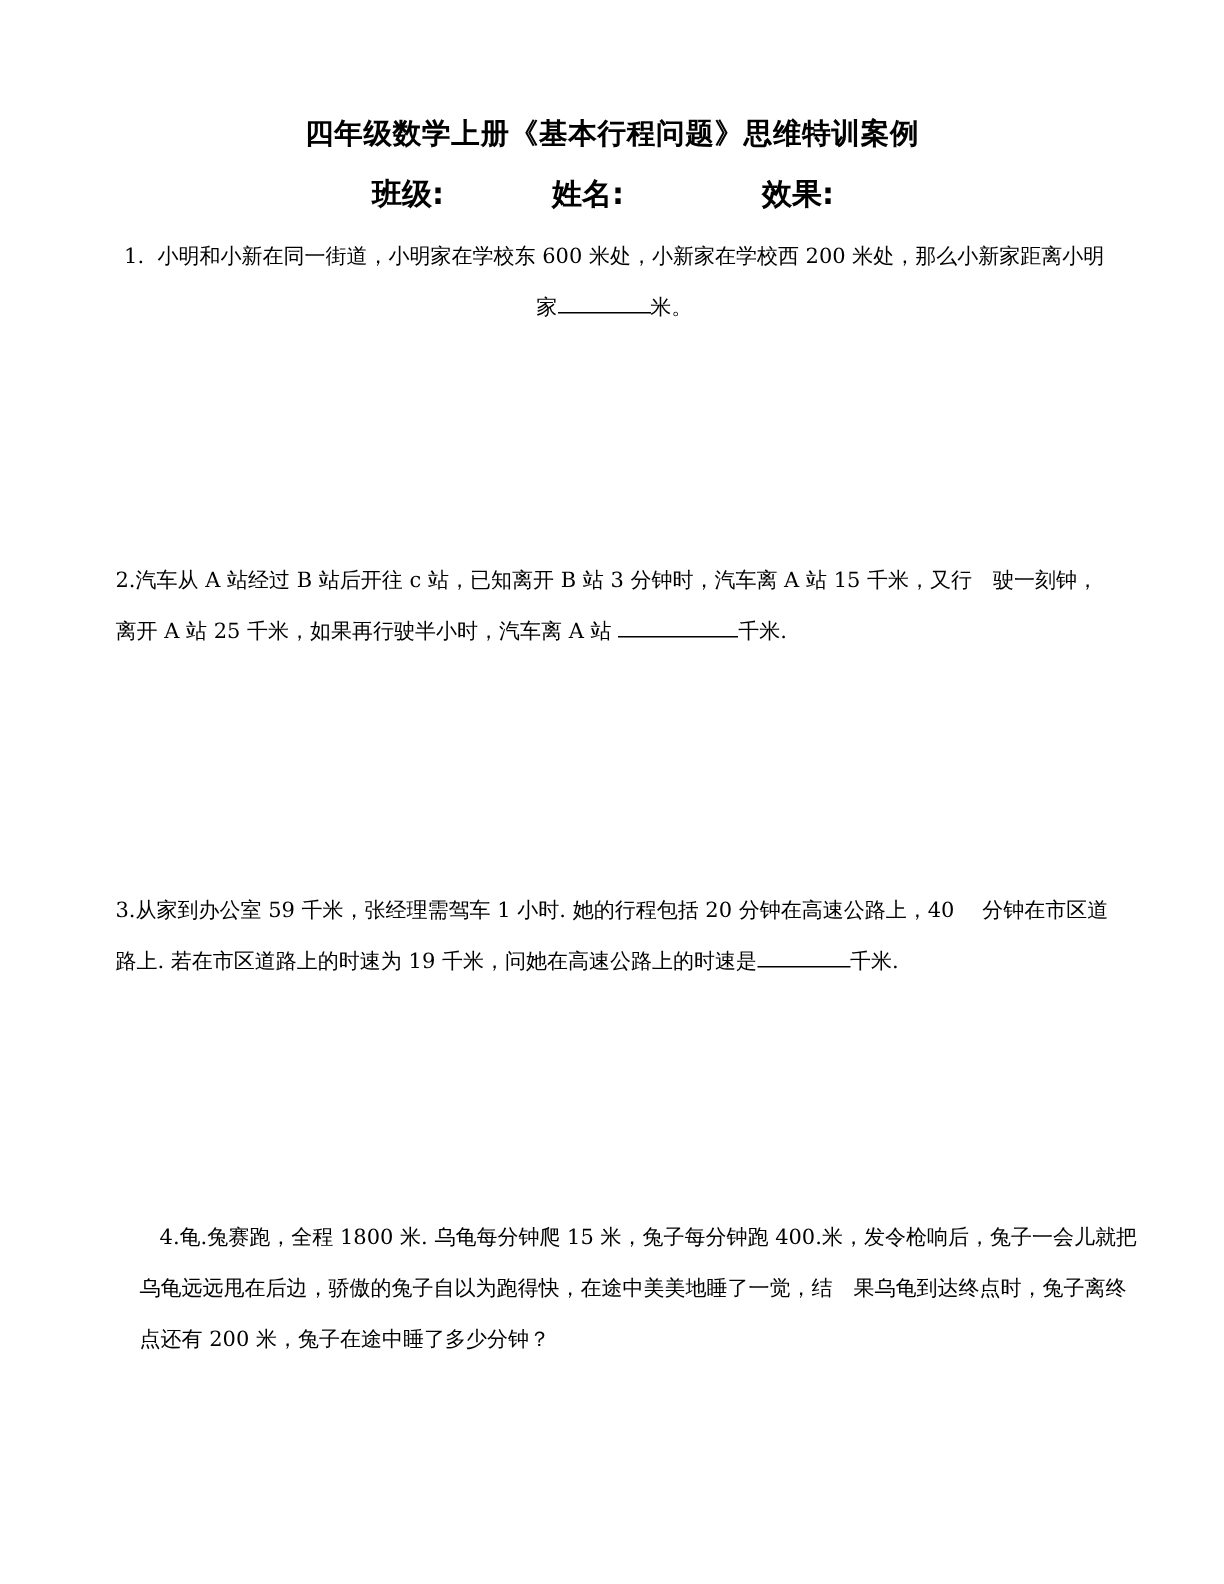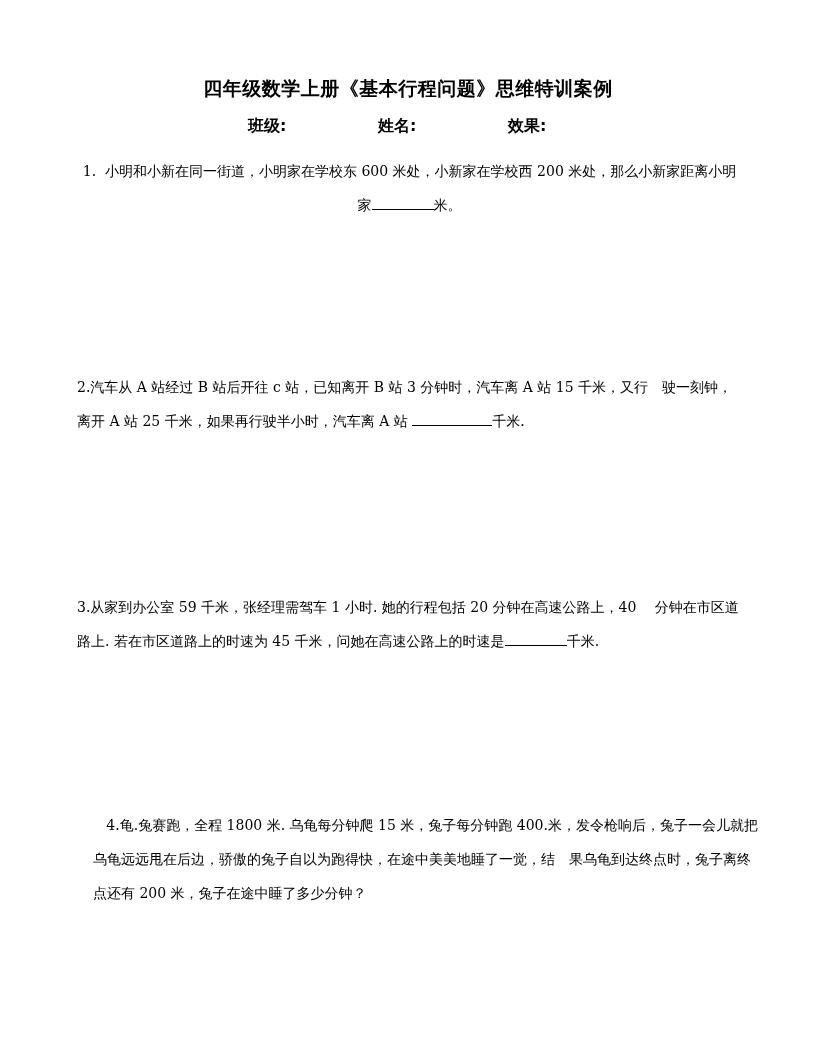--- a/index.html
+++ b/index.html
@@ -1,39 +1,39 @@
 <!DOCTYPE html>
 <html><head>
   <meta charset="utf-8">
   <style>
     html, body { margin: 0; padding: 0; background: #ffffff; }
     body { width: 816px; height: 1056px; position: relative; overflow: hidden;
       font-family: "DejaVu Serif", "Liberation Serif", serif; color: #000; }
     .title { position: absolute; top: 76px; left: 0; width: 816px; text-align: center;
       font-family: "DejaVu Sans", sans-serif; font-weight: bold; font-size: 19px; letter-spacing: 0.5px; }
-    .info { position: absolute; top: 116px; font-family: "DejaVu Sans", sans-serif; font-weight: bold; font-size: 16px; }
+    .info { position: absolute; top: 116px; font-family: "DejaVu Sans", sans-serif; font-weight: bold; font-size: 20px; }
     .q { position: absolute; left: 77px; width: 665px; font-size: 14px; line-height: 34px; }
     .blank { display: inline-block; border-bottom: 1.5px solid #000; height: 16px; vertical-align: baseline; }
   </style>
 </head>
 <body>
 
 <div class="title">四年级数学上册《基本行程问题》思维特训案例</div>
 
 <div class="info" style="left:248px;">班级:</div>
-<div class="info" style="left:378px;">姓名:</div>
+<div class="info" style="left:368px;">姓名:</div>
 <div class="info" style="left:508px;">效果:</div>
 
 <div class="q" style="top:154px;text-align:center;">
   <span>1.</span>&nbsp;&nbsp;<span>小明和小新在同一街道，小明家在学校东 600 米处，小新家在学校西 200 米处，那么小新家距离小明家</span><span class="blank" style="width:62px;"></span><span>米。</span>
 </div>
 
 <div class="q" style="top:370px;">
   <span>2.</span><span>汽车从 A 站经过 B 站后开往 c 站，已知离开 B 站 3 分钟时，汽车离 A 站 15 千米，又行　驶一刻钟，离开 A 站 25 千米，如果再行驶半小时，汽车离 A 站 </span><span class="blank" style="width:80px;"></span><span>千米.</span>
 </div>
 
 <div class="q" style="top:590px;">
-  <span>3.</span><span>从家到办公室 59 千米，张经理需驾车 1 小时. 她的行程包括 20 分钟在高速公路上，40　 分钟在市区道路上. 若在市区道路上的时速为 45 千米，问她在高速公路上的时速是</span><span class="blank" style="width:62px;"></span><span>千米.</span>
+  <span>3.</span><span>从家到办公室 59 千米，张经理需驾车 1 小时. 她的行程包括 20 分钟在高速公路上，40　 分钟在市区道路上. 若在市区道路上的时速为 19 千米，问她在高速公路上的时速是</span><span class="blank" style="width:62px;"></span><span>千米.</span>
 </div>
 
 <div class="q" style="top:808px;margin-left:16px;">
   &nbsp;&nbsp;&nbsp;<span>4.</span><span>龟.兔赛跑，全程 1800 米. 乌龟每分钟爬 15 米，兔子每分钟跑 400.米，发令枪响后，兔子一会儿就把乌龟远远甩在后边，骄傲的兔子自以为跑得快，在途中美美地睡了一觉，结　果乌龟到达终点时，兔子离终点还有 200 米，兔子在途中睡了多少分钟？</span>
 </div>
 
 </body></html>

